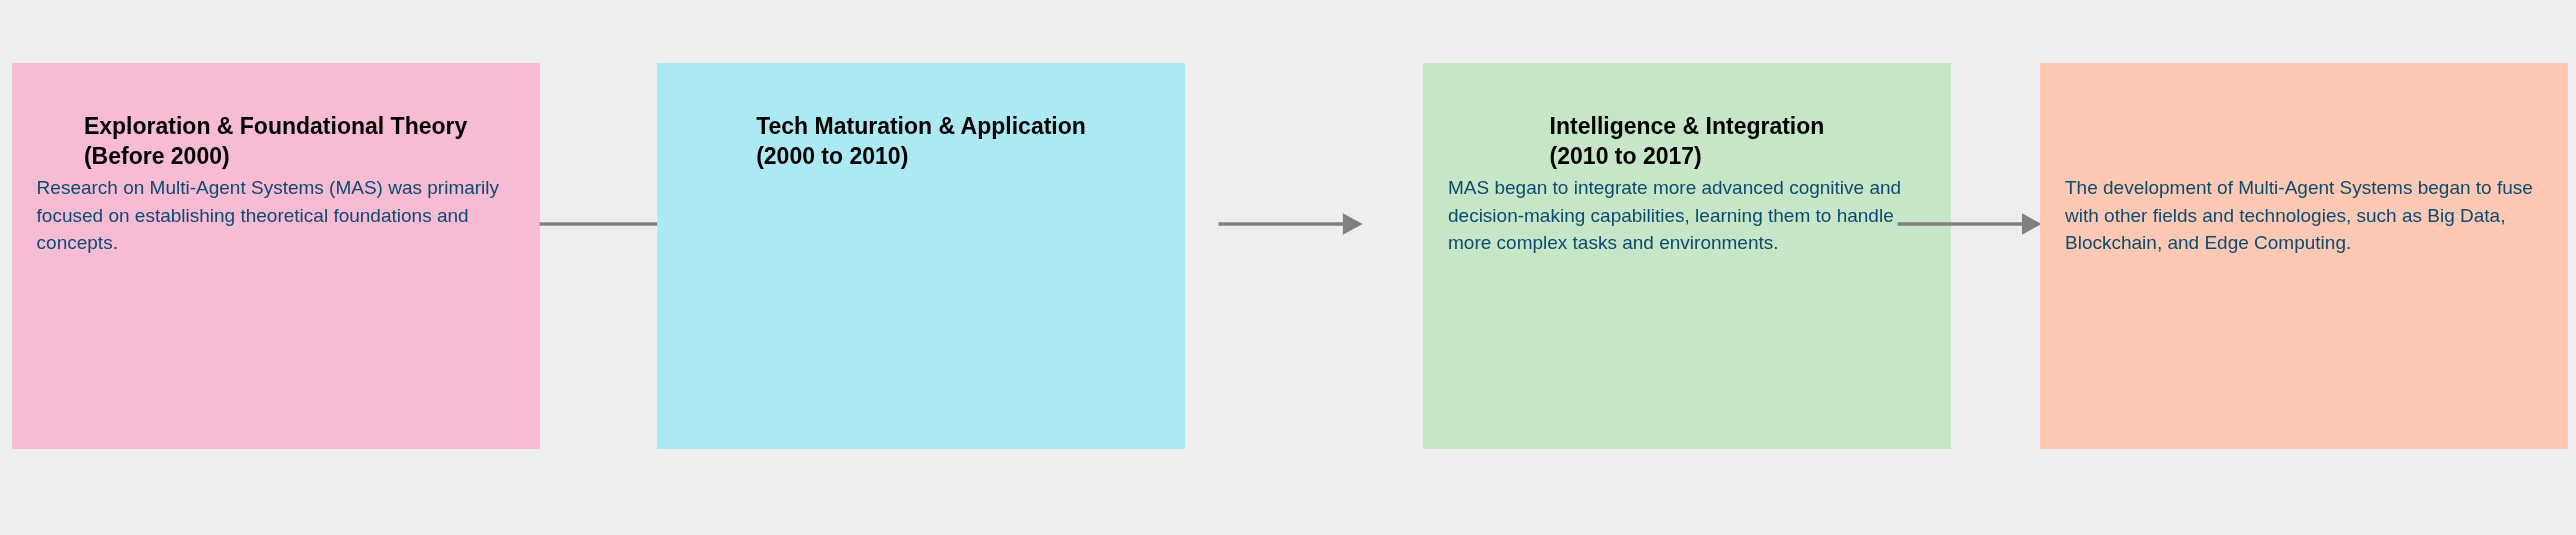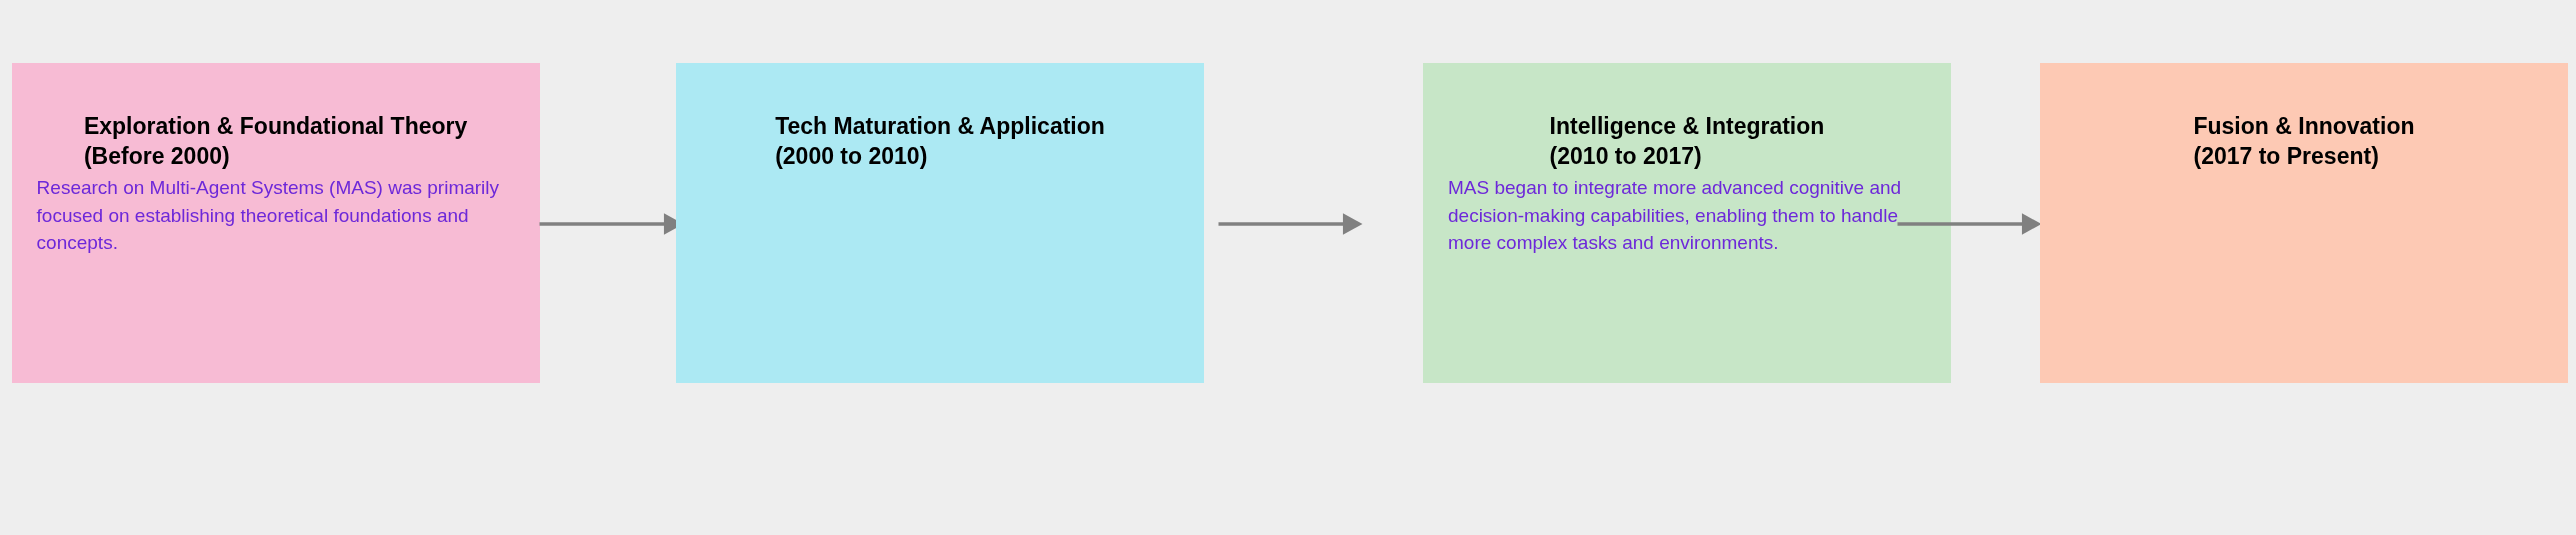--- a/index.html
+++ b/index.html
@@ -18,26 +18,26 @@
     position: relative;
     width: 2576px;
     height: 535px;
   }
 
   
   .stage-box {
     position: absolute;
     top: 63px;
     width: 528px;
-    height: 320px;
+    height: 386px;
     box-sizing: border-box;
     padding: 8px;
   }
   .stage-box.s0 { left: 11.6px;   background: #f7bbd4; }
-  .stage-box.s1 { left: 676px;  background: #ace9f3; }
+  .stage-box.s1 { left: 657px;  background: #ace9f3; }
   .stage-box.s2 { left: 1423px; background: #c7e6c7; }
   .stage-box.s3 { left: 2040px; background: #fdc9b4; }
 
   .stage-title {
     position: absolute;
     top: 19.7px;
     left: 0;
     width: 100%;
     text-align: center;
     font-size: 23px;
@@ -51,21 +51,21 @@
     text-align: left;
   }
 
   .stage-body {
     position: absolute;
     top: 111px;
     left: 25px;
     right: 23px;
     font-size: 19px;
     font-weight: normal;
-    color: #6d28d9;
+    color: #0c4a6e;
     line-height: 1.45;
     text-align: left;
   }
 
   
   .connector {
     position: absolute;
     top: 208px;
     width: 145px;
     height: 32px;
@@ -107,31 +107,28 @@
       <line x1="0" y1="18" x2="142" y2="18" stroke="#808080" stroke-width="4"></line>
       <polygon points="140,6 162,18 140,30" fill="#808080"></polygon>
     </svg>
   </div>
 
   <div class="stage-box s2">
     <div class="stage-title">
       <span class="stage-title-inner">Intelligence &amp; Integration
 (2010 to 2017)</span>
     </div>
-    <div class="stage-body">MAS began to integrate more advanced cognitive and decision-making capabilities, enabling them to handle more complex tasks and environments.</div>
+    <div class="stage-body">MAS began to integrate more advanced cognitive and decision-making capabilities, learning them to handle more complex tasks and environments.</div>
   </div>
 
   <div class="connector c2">
     <svg width="145" height="32" viewBox="0 0 162 36">
       <line x1="0" y1="18" x2="142" y2="18" stroke="#808080" stroke-width="4"></line>
       <polygon points="140,6 162,18 140,30" fill="#808080"></polygon>
     </svg>
   </div>
 
   <div class="stage-box s3">
-    <div class="stage-title">
-      <span class="stage-title-inner">Fusion &amp; Innovation
-(2017 to Present)</span>
-    </div>
+    <div class="stage-body">The development of Multi-Agent Systems began to fuse with other fields and technologies, such as Big Data, Blockchain, and Edge Computing.</div>
   </div>
 
 </div>
 
 
 </body></html>

